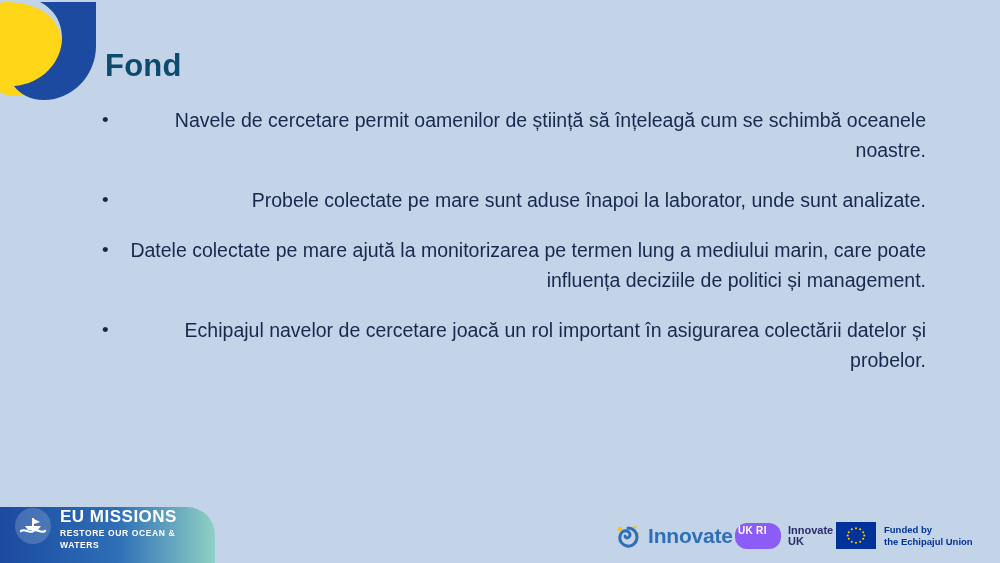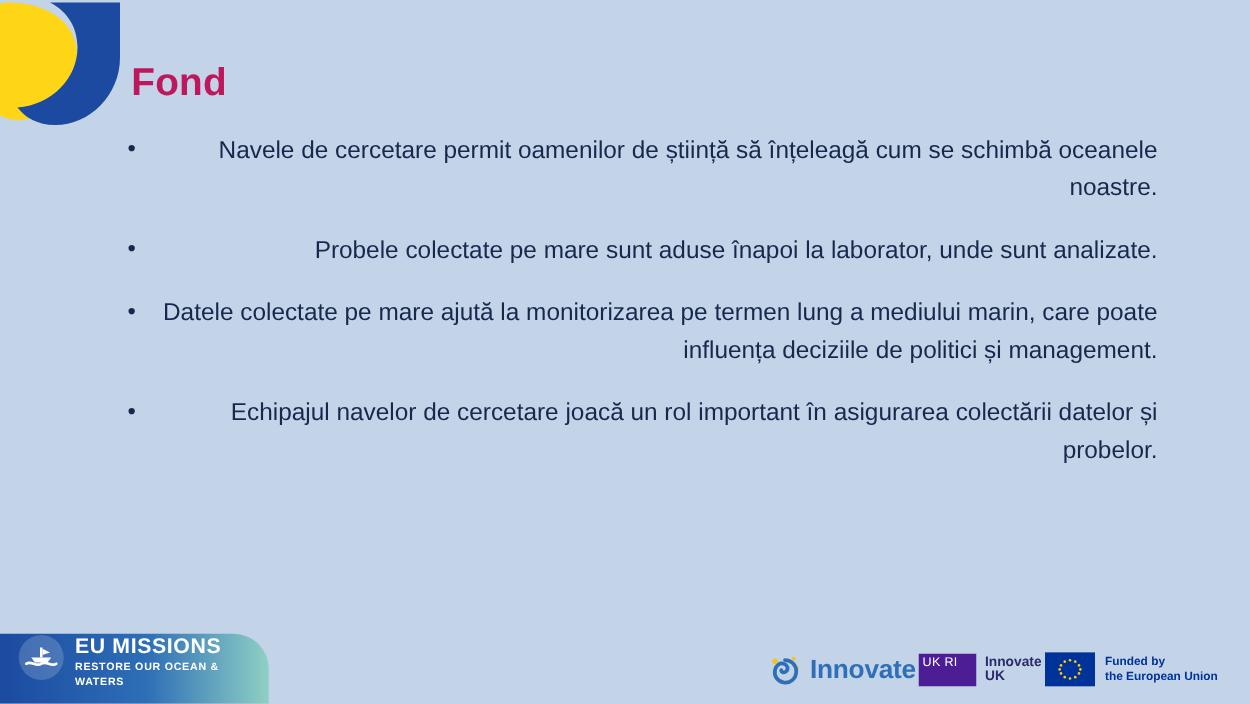--- a/index.html
+++ b/index.html
@@ -24,21 +24,21 @@
     height: 105px;
   }
 
   
   .slide-title {
     position: absolute;
     left: 105px;
     top: 48px;
     font-size: 31px;
     font-weight: bold;
-    color: #be185d;
+    color: #0c4a6e;
     letter-spacing: 0.2px;
   }
 
   
   .bullet-list {
     position: absolute;
     left: 96px;
     top: 105px;
     width: 830px;
   }
@@ -134,29 +134,30 @@
   .ukri-logo {
     position: absolute;
     left: 735px;
     bottom: 14px;
     display: flex;
     align-items: center;
   }
   .ukri-block {
     width: 46px;
     height: 26px;
-    background: #4c1d95;
+    background: #8b5cf6;
     color: #ffffff;
     font-size: 10px;
-    font-weight: normal;
+    font-weight: bold;
     line-height: 11px;
     padding: 2px 3px;
     box-sizing: border-box;
     letter-spacing: 0.3px;
     margin-right: 7px;
+    border-radius: 12px;
   }
   .innovate-text {
     font-size: 11px;
     font-weight: bold;
     color: #2b2b6b;
     line-height: 11px;
   }
 
   
   .eu-funded {
@@ -266,17 +267,17 @@
           <circle cx="15.8" cy="19.7" r="1.05"></circle>
           <circle cx="12.8" cy="16.7" r="1.05"></circle>
           <circle cx="11.7" cy="13.5" r="1.05"></circle>
           <circle cx="12.8" cy="10.3" r="1.05"></circle>
           <circle cx="15.8" cy="7.3" r="1.05"></circle>
         </g>
       </svg>
     </span>
     <span class="eu-funded-text">
       <span style="display:block">Funded by</span>
-      <span style="display:block">the European Union</span>
+      <span style="display:block">the Echipajul Union</span>
     </span>
   </div>
 
 </div>
 
 </body></html>

